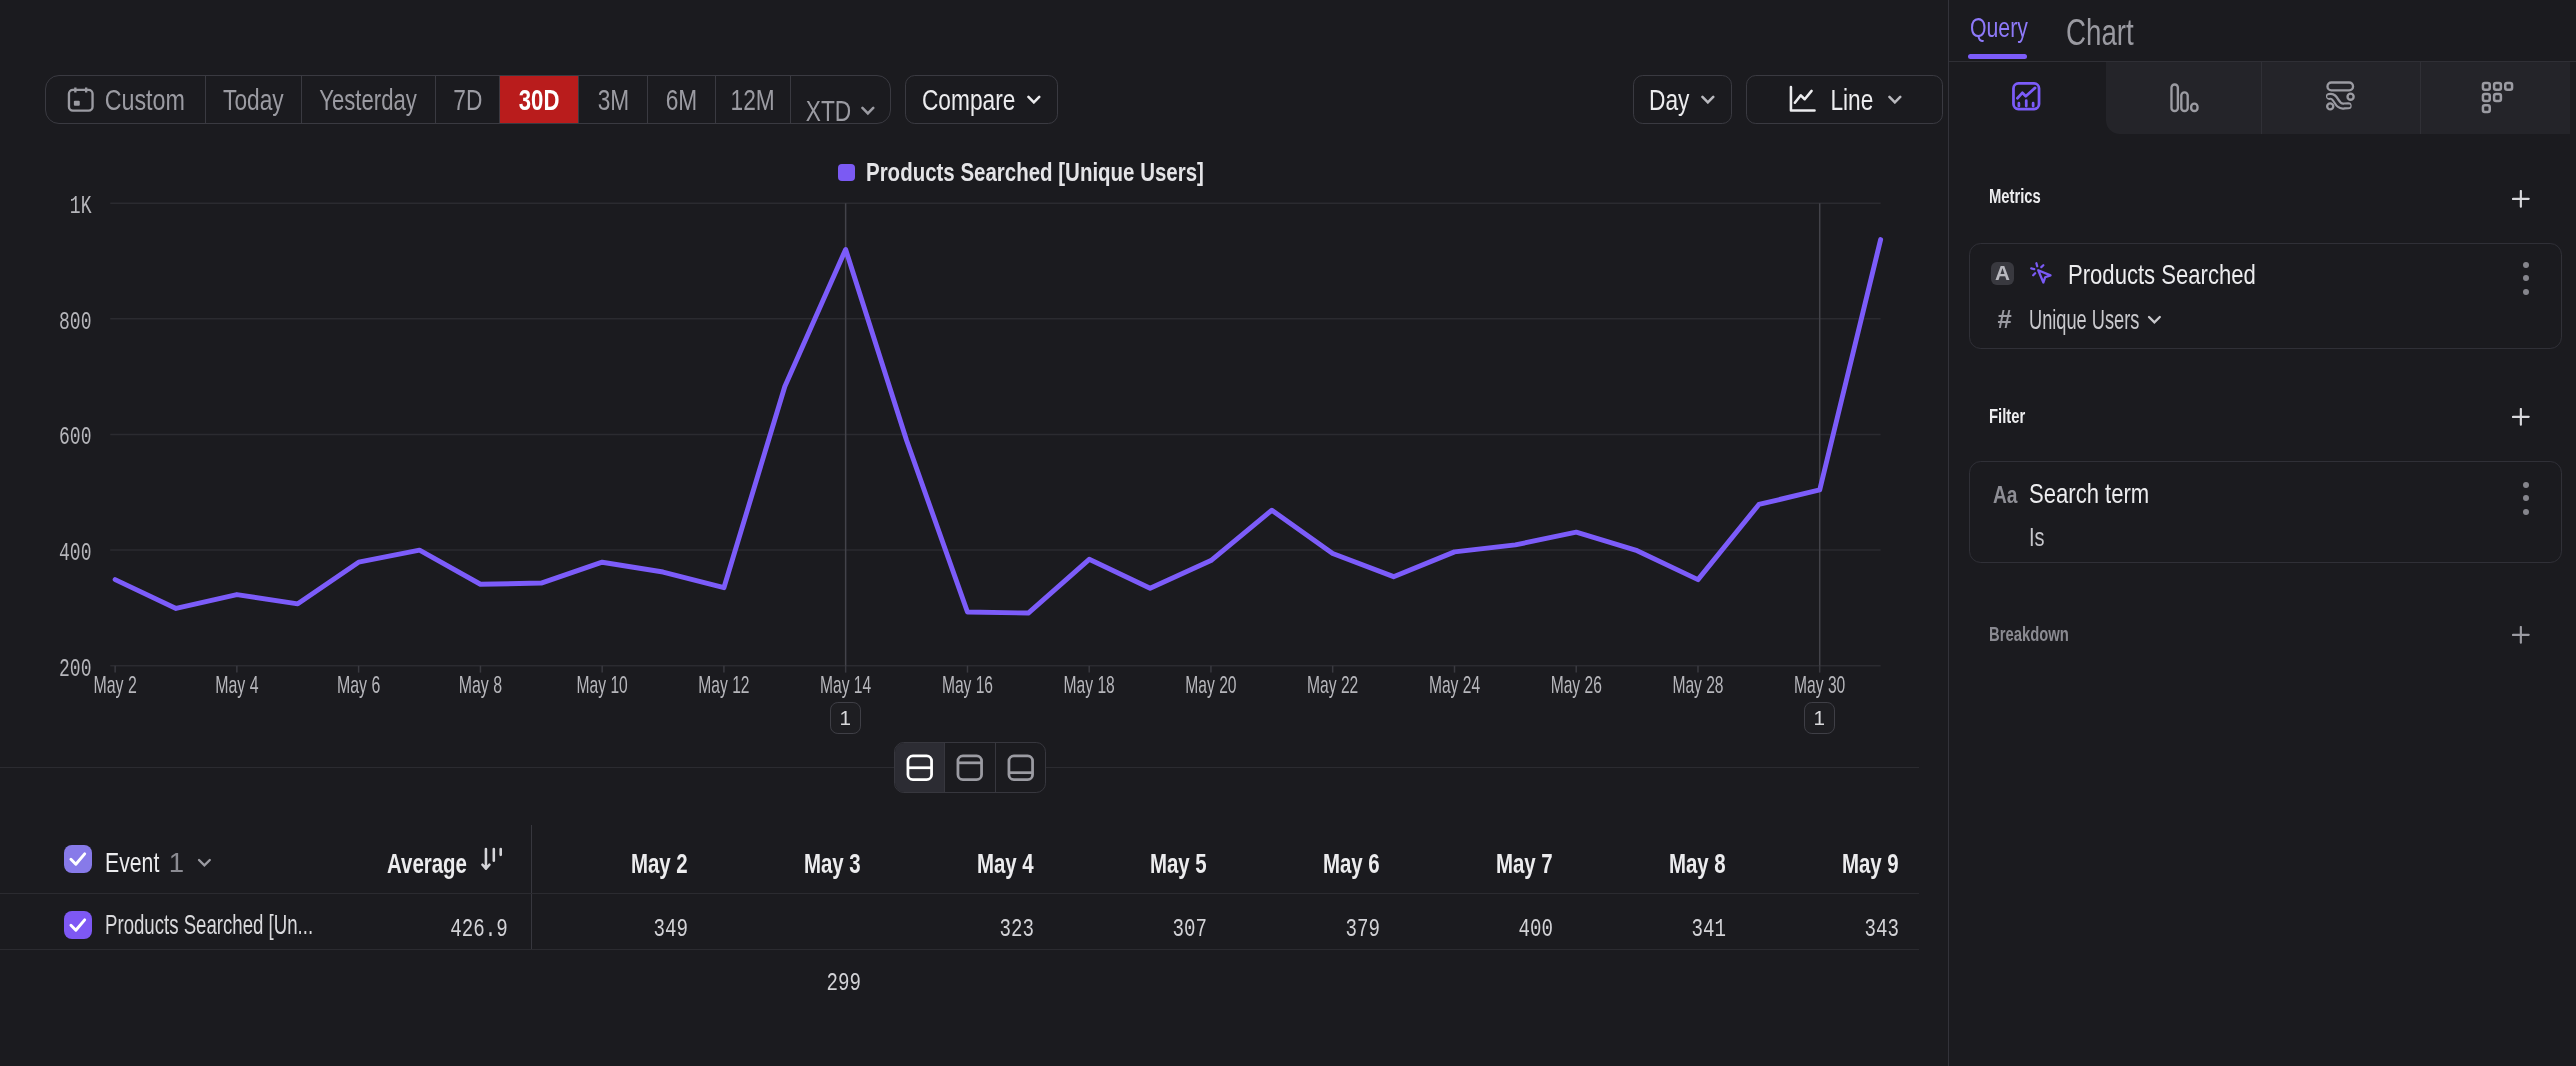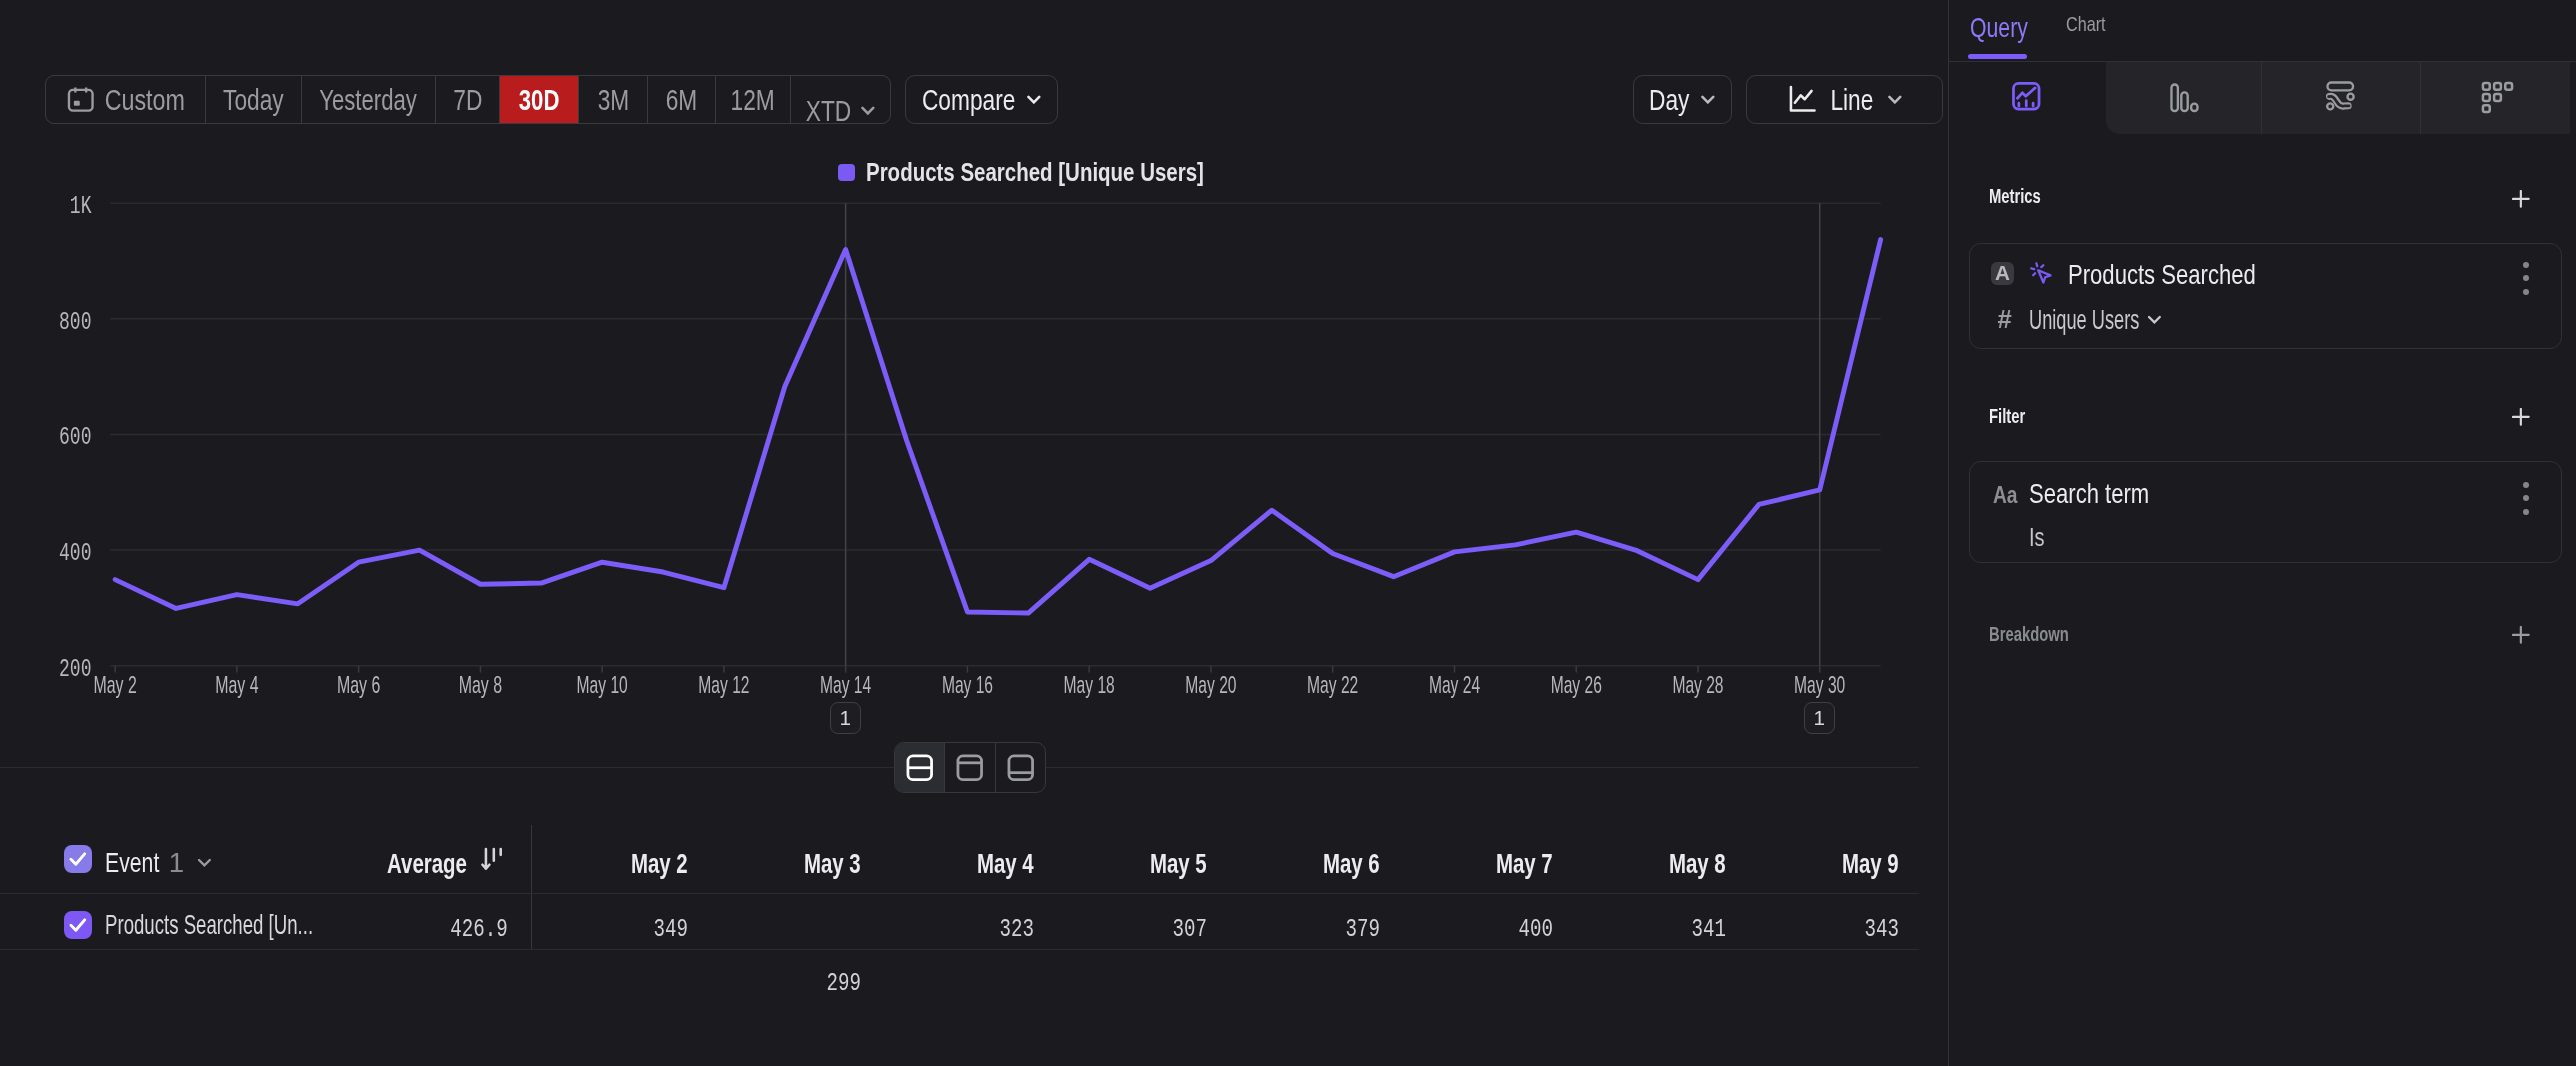--- a/index.html
+++ b/index.html
@@ -4,21 +4,21 @@
 <style>
 * { margin:0; padding:0; box-sizing:border-box; }
 html,body { width:2576px; height:1067px; background:#1b1b1f; overflow:hidden; }
 body { font-family:"Liberation Sans", sans-serif; position:relative; color:#ececee; }
 .abs { position:absolute; }
 .mono { font-family:"Liberation Mono", monospace; }
 .cL { display:inline-block; transform-origin:0 50%; }
 .cC { display:inline-block; transform-origin:50% 50%; }
 .cR { display:inline-block; transform-origin:100% 50%; }
 
-.segbar { left:45px; top:75px; width:846px; height:49px; border:1px solid #3a3a41; border-radius:9px; display:flex; align-items:stretch; }
+.segbar { left:45px; top:75px; width:846px; height:49px; border:1px solid #3a3a41; border-radius:14px; display:flex; align-items:stretch; }
 .seg { display:flex; align-items:center; justify-content:center; color:#9b9ba2; font-size:29.5px; border-right:1px solid #3a3a41; gap:8.9px; }
 .seg:last-child { border-right:none;margin-top:23px; }
 .seg.sel { background:#b91c1c; color:#ffffff; font-weight:700; }
 .btn { border:1px solid #3a3a41; border-radius:9.8px; display:flex; align-items:center; justify-content:center; color:#ececee; font-size:29.5px; gap:10.8px; }
 
 .legend { left:815px; top:158px; display:flex; align-items:center; gap:11.8px;margin-left:23px; }
 .legend .sq { width:16.7px; height:16.7px; border-radius:3.9px; background:#7b5af3; }
 .legend .t { font-size:25.6px; font-weight:600; color:#e4e4e7; }
 
 .badge1 { width:30.5px; height:31.5px; border:1.5px solid #3f3f46; border-radius:7.9px; background:#1e1e22; color:#d8d8db; font-size:20.7px; display:flex; align-items:center; justify-content:center; }
@@ -235,21 +235,21 @@
 <div class="colnum mono dval" style="left:694px; top:968px;text-decoration:underline;"><span class="cR" style="transform:scaleX(0.72);">299</span></div>
 <div class="colnum mono dval" style="left:867px; top:914px;"><span class="cR" style="transform:scaleX(0.72);">323</span></div>
 <div class="colnum mono dval" style="left:1040px; top:914px;"><span class="cR" style="transform:scaleX(0.72);">307</span></div>
 <div class="colnum mono dval" style="left:1213px; top:914px;"><span class="cR" style="transform:scaleX(0.72);">379</span></div>
 <div class="colnum mono dval" style="left:1386px; top:914px;"><span class="cR" style="transform:scaleX(0.72);">400</span></div>
 <div class="colnum mono dval" style="left:1559px; top:914px;"><span class="cR" style="transform:scaleX(0.72);">341</span></div>
 <div class="colnum mono dval" style="left:1732px; top:914px;"><span class="cR" style="transform:scaleX(0.72);">343</span></div>
 
 <div class="abs sb-border"></div>
 <div class="abs" style="left:1970px; top:11.8px; font-size:27.6px; color:#8e79f9; font-weight:500;"><span class="cL" style="transform:scaleX(0.77);">Query</span></div>
-<div class="abs" style="left:2066px; top:11.8px; font-size:21px; color:#9a9aa1;"><span class="cL" style="transform:scaleX(0.77);">Chart</span></div>
+<div class="abs" style="left:2066px; top:11.8px; font-size:36px; color:#9a9aa1;"><span class="cL" style="transform:scaleX(0.77);">Chart</span></div>
 <div class="abs" style="left:1968px; top:54px; width:59px; height:4.9px; border-radius:3px; background:#7c5cfa;"></div>
 <div class="abs hline" style="left:1949px; top:61px; width:627px; background:#2f2f35;"></div>
 
 <div class="abs" style="left:2106px; top:62px; width:464px; height:72px; background:#242429; border-radius:0 0 0 13.8px;"></div>
 <div class="abs" style="left:2261px; top:62px; width:1px; height:72px; background:#303036;"></div>
 <div class="abs" style="left:2420px; top:62px; width:1px; height:72px; background:#303036;"></div>
 
 <svg class="abs" style="left:2012px; top:82px;" width="28.5" height="28.5" viewBox="0 0 29 29" fill="none" stroke="#7c5cfa" stroke-width="2.8" stroke-linecap="round" stroke-linejoin="round">
   <rect x="1.5" y="1.5" width="26" height="26" rx="5"></rect>
   <path d="M5.5 16.5 L10.5 11 L14 14.5 L23.5 6"></path>

